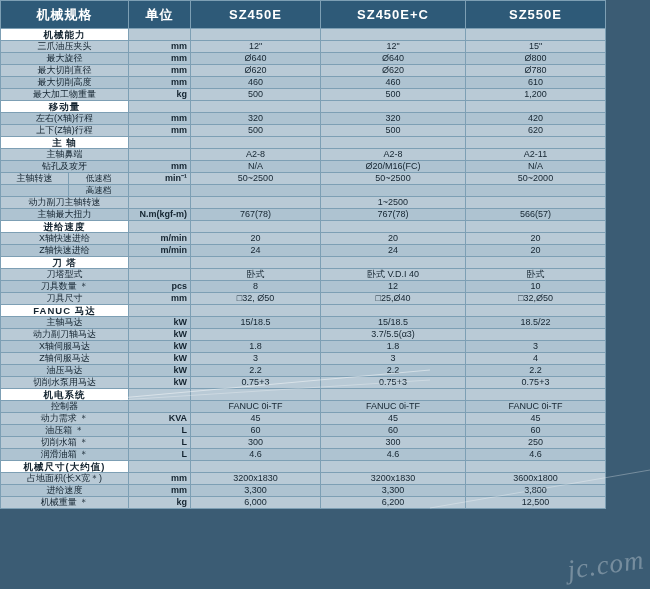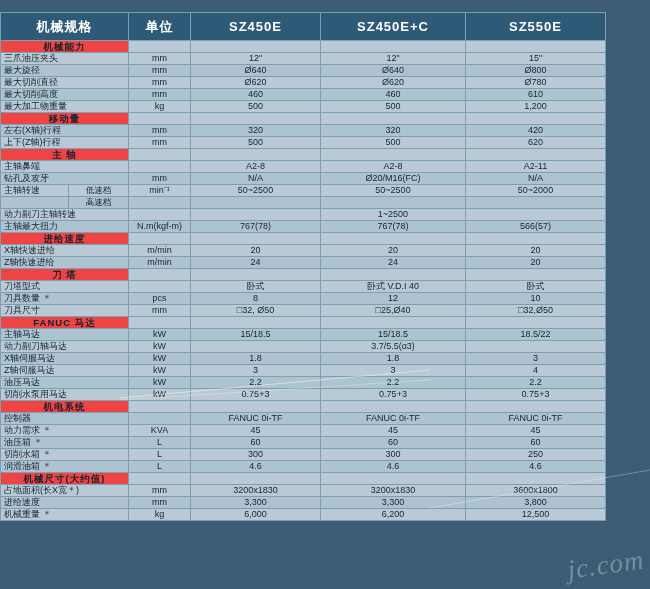--- a/index.html
+++ b/index.html
@@ -9,21 +9,20 @@
     font-family:"Liberation Sans", sans-serif;
     font-size:9px;
     color:#0d1b26;
     overflow:hidden;
     position:relative;
   }
   table{
     border-collapse:collapse;
     width:522px;
     table-layout:fixed;
-    margin-top:12px;
   }
   col.c0{width:68px;}
   col.c1{width:60px;}
   col.c2{width:62px;}
   col.c3{width:130px;}
   col.c4{width:145px;}
   col.c5{width:140px;}
 
   td{
     border:1px solid #7d9fb4;
@@ -40,29 +39,29 @@
     background:#2e5a78;
     color:#ffffff;
     font-size:13px;
     font-weight:bold;
     height:27px;
     line-height:27px;
     text-align:center;
     letter-spacing:1px;
   }
   td.sec{
-    background:#ef4444;
+    background:#ffffff;
     font-weight:bold;
     text-align:center;
     font-size:9.5px;
     letter-spacing:1px;
   }
-  td.lbl{ text-align:left; padding-left:3px; background:#b9cad6;}
+  td.lbl{ text-align:center; padding-left:3px; background:#b9cad6;}
   td.sub{ text-align:center; background:#b9cad6; font-size:8.5px;}
-  td.unit{ text-align:center; background:#b9cad6;}
+  td.unit{ text-align:right; background:#b9cad6;font-weight:bold;}
   td.val{ text-align:center; background:#b9cad6;}
   tr.alt td{ background:#aec3d1; }
 
   .wm{
     position:absolute;
     right:4px;
     bottom:14px;
     font-size:27px;
     color:rgba(255,255,255,0.30);
     font-family:"Liberation Serif", serif;

